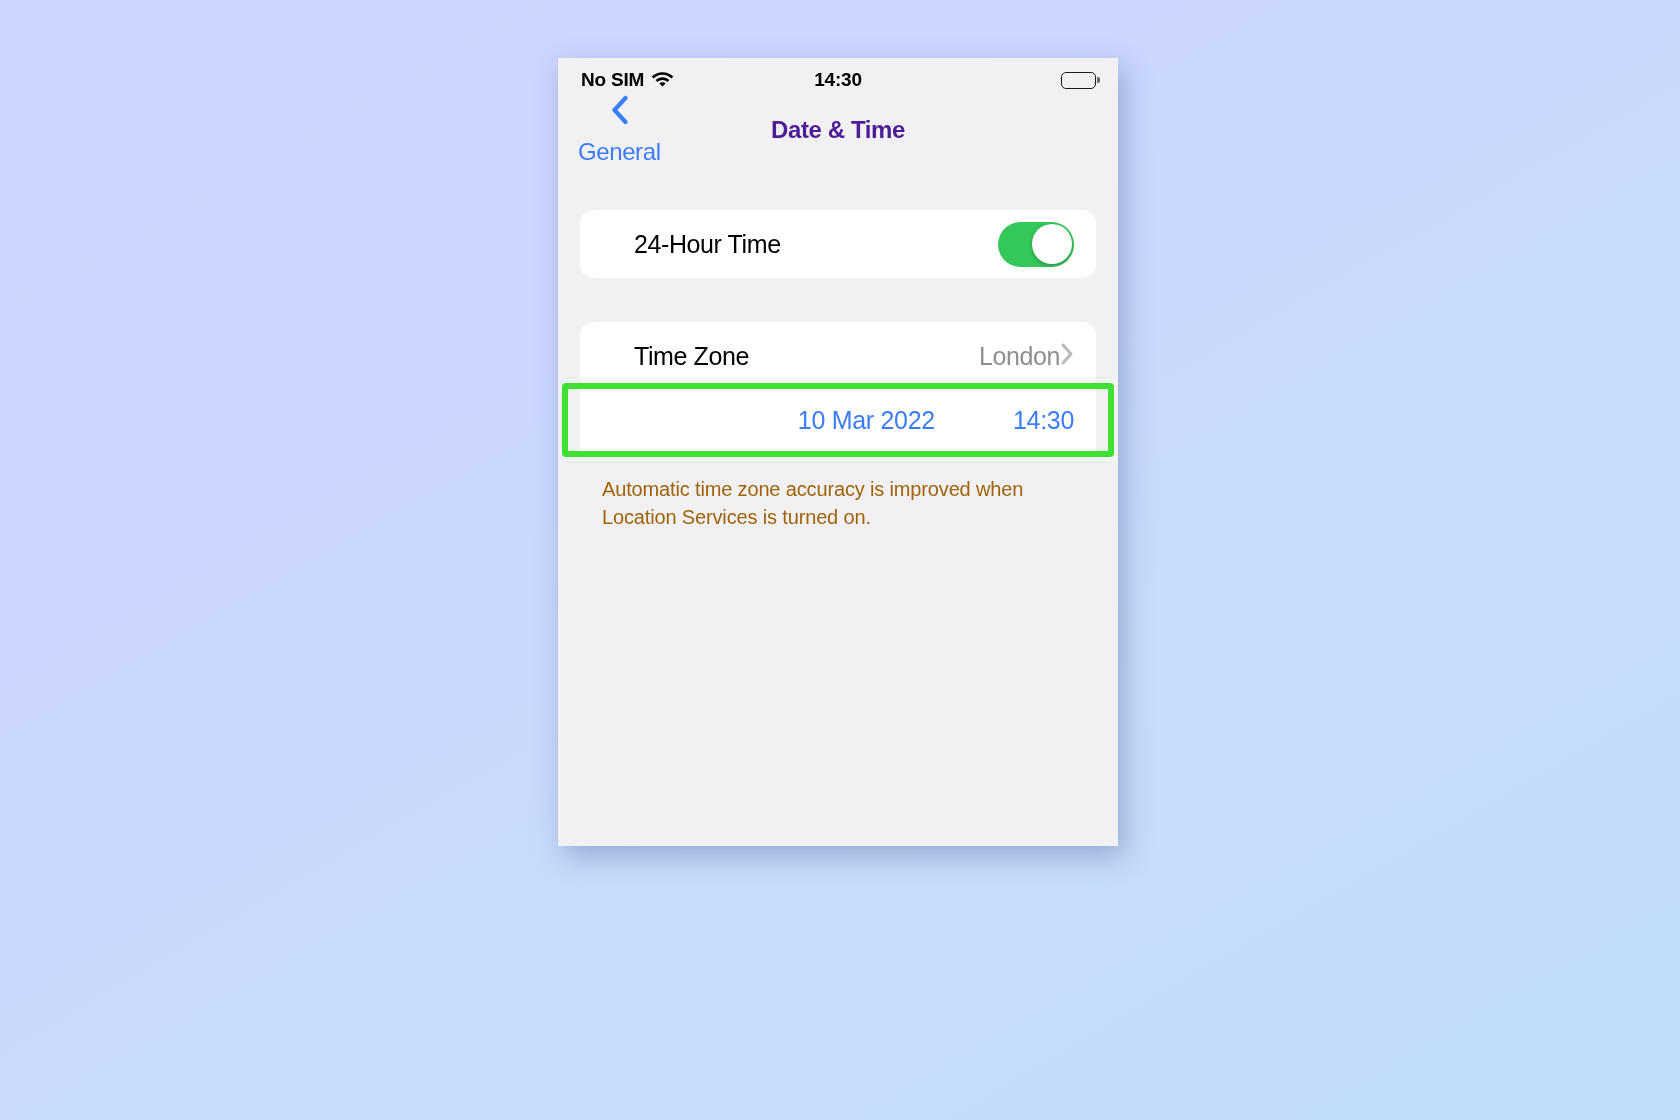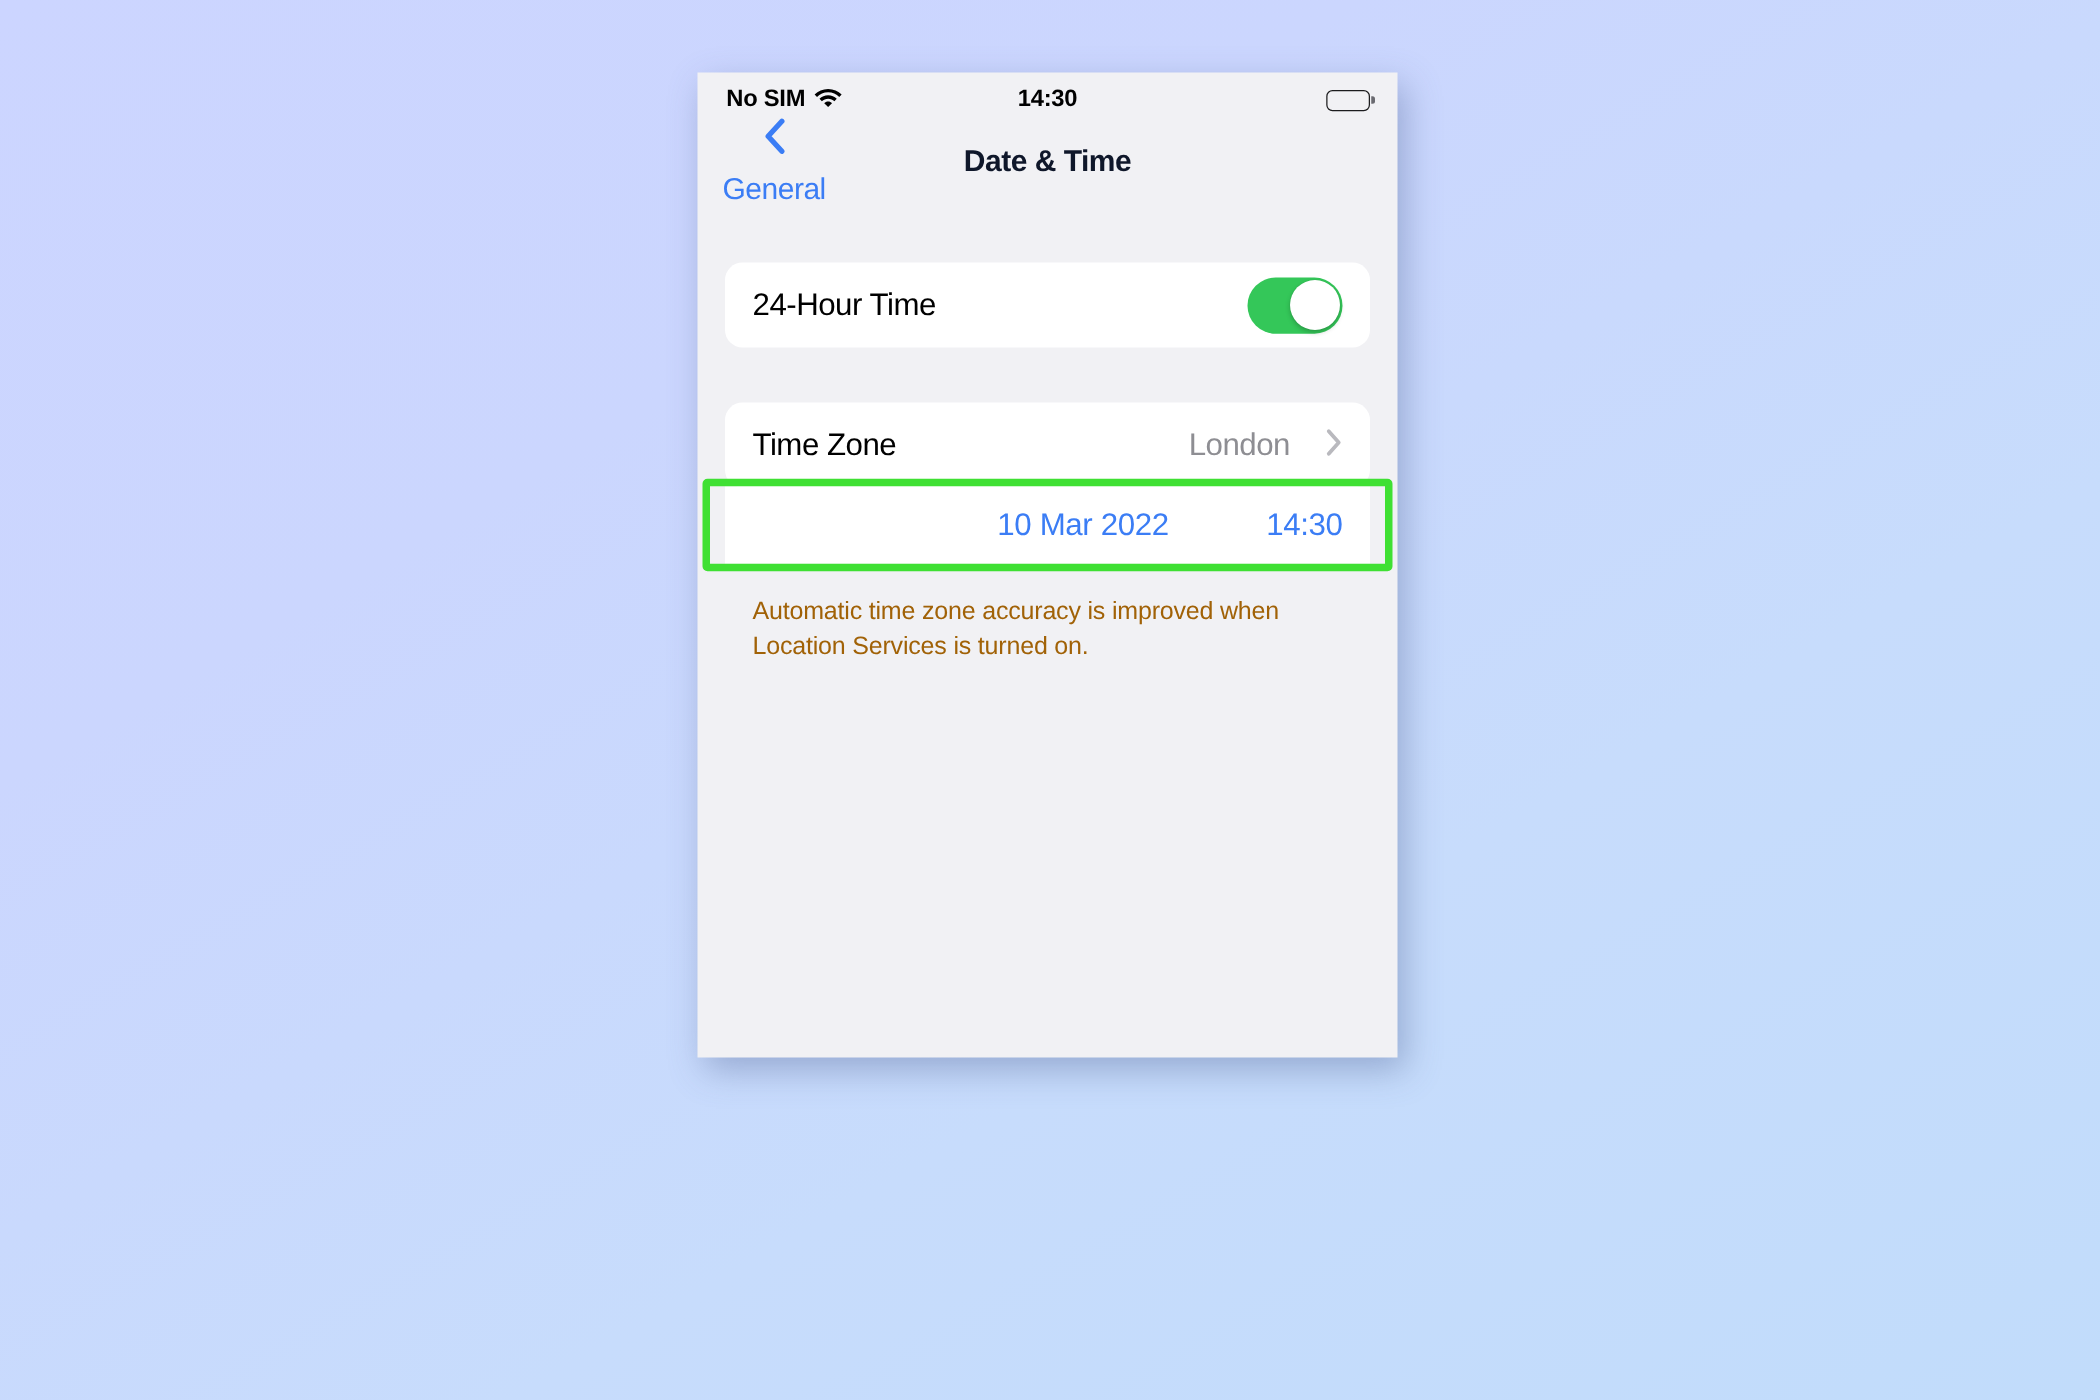--- a/index.html
+++ b/index.html
@@ -113,33 +113,34 @@
     font-size: 24px;
     color: #3b7df5;
     letter-spacing: -0.4px;
   }
   .nav-title {
     position: absolute;
     left: 0; right: 0;
     text-align: center;
     font-size: 24px;
     font-weight: 700;
-    color: #0f172a;
+    color: #4c1d95;
     letter-spacing: -0.4px;
     pointer-events: none;
   }
 
   
   .content {
     padding: 0 22px;
   }
   .group {
     background: #ffffff;
     border-radius: 14px;
     overflow: hidden;
+    padding-left: 32px;
   }
   .group.first { margin-top: 52px; }
   .group.second { margin-top: 44px; }
 
   .row {
     display: flex;
     align-items: center;
     height: 68px;
     padding: 0 22px;
     box-sizing: border-box;
@@ -156,21 +157,21 @@
   }
   .row-label {
     font-size: 25px;
     color: #000;
     letter-spacing: -0.4px;
   }
   .row-right {
     margin-left: auto;
     display: flex;
     align-items: center;
-    gap: 28px;
+    gap: 0;
   }
   .row-value {
     font-size: 25px;
     color: #8e8e93;
     letter-spacing: -0.4px;
   }
   .chevron-right { display: block; }
 
   
   .toggle {

